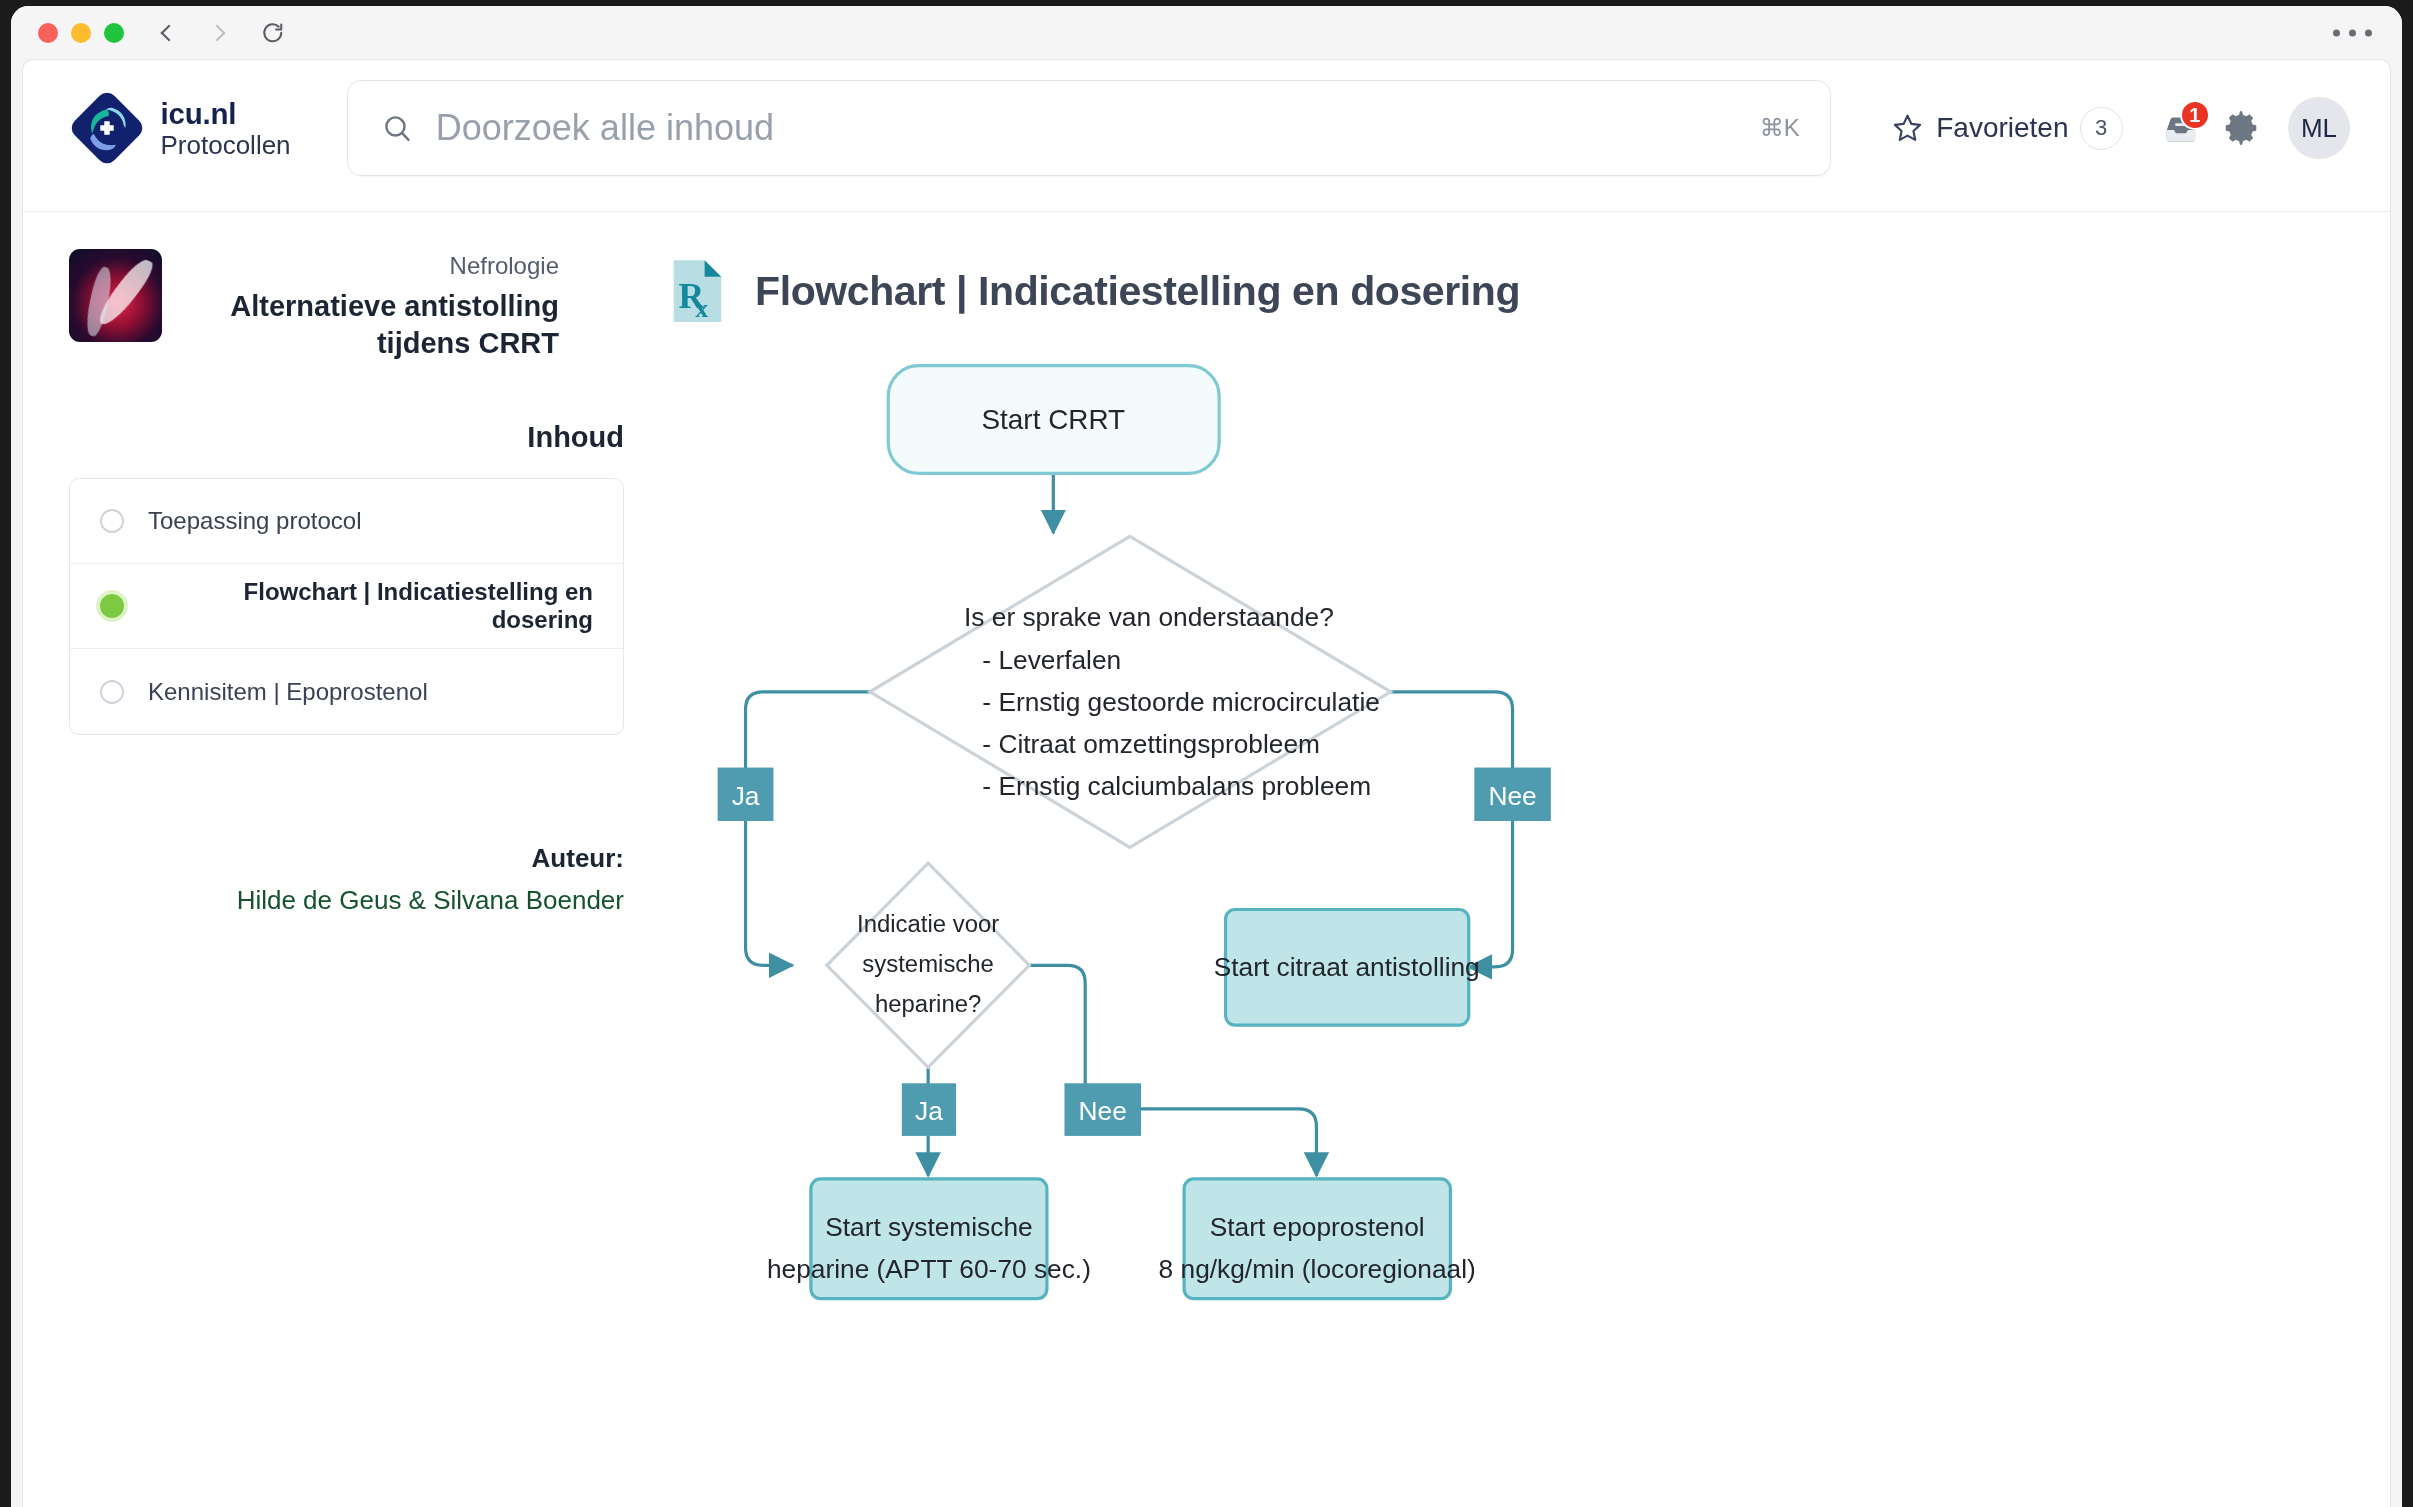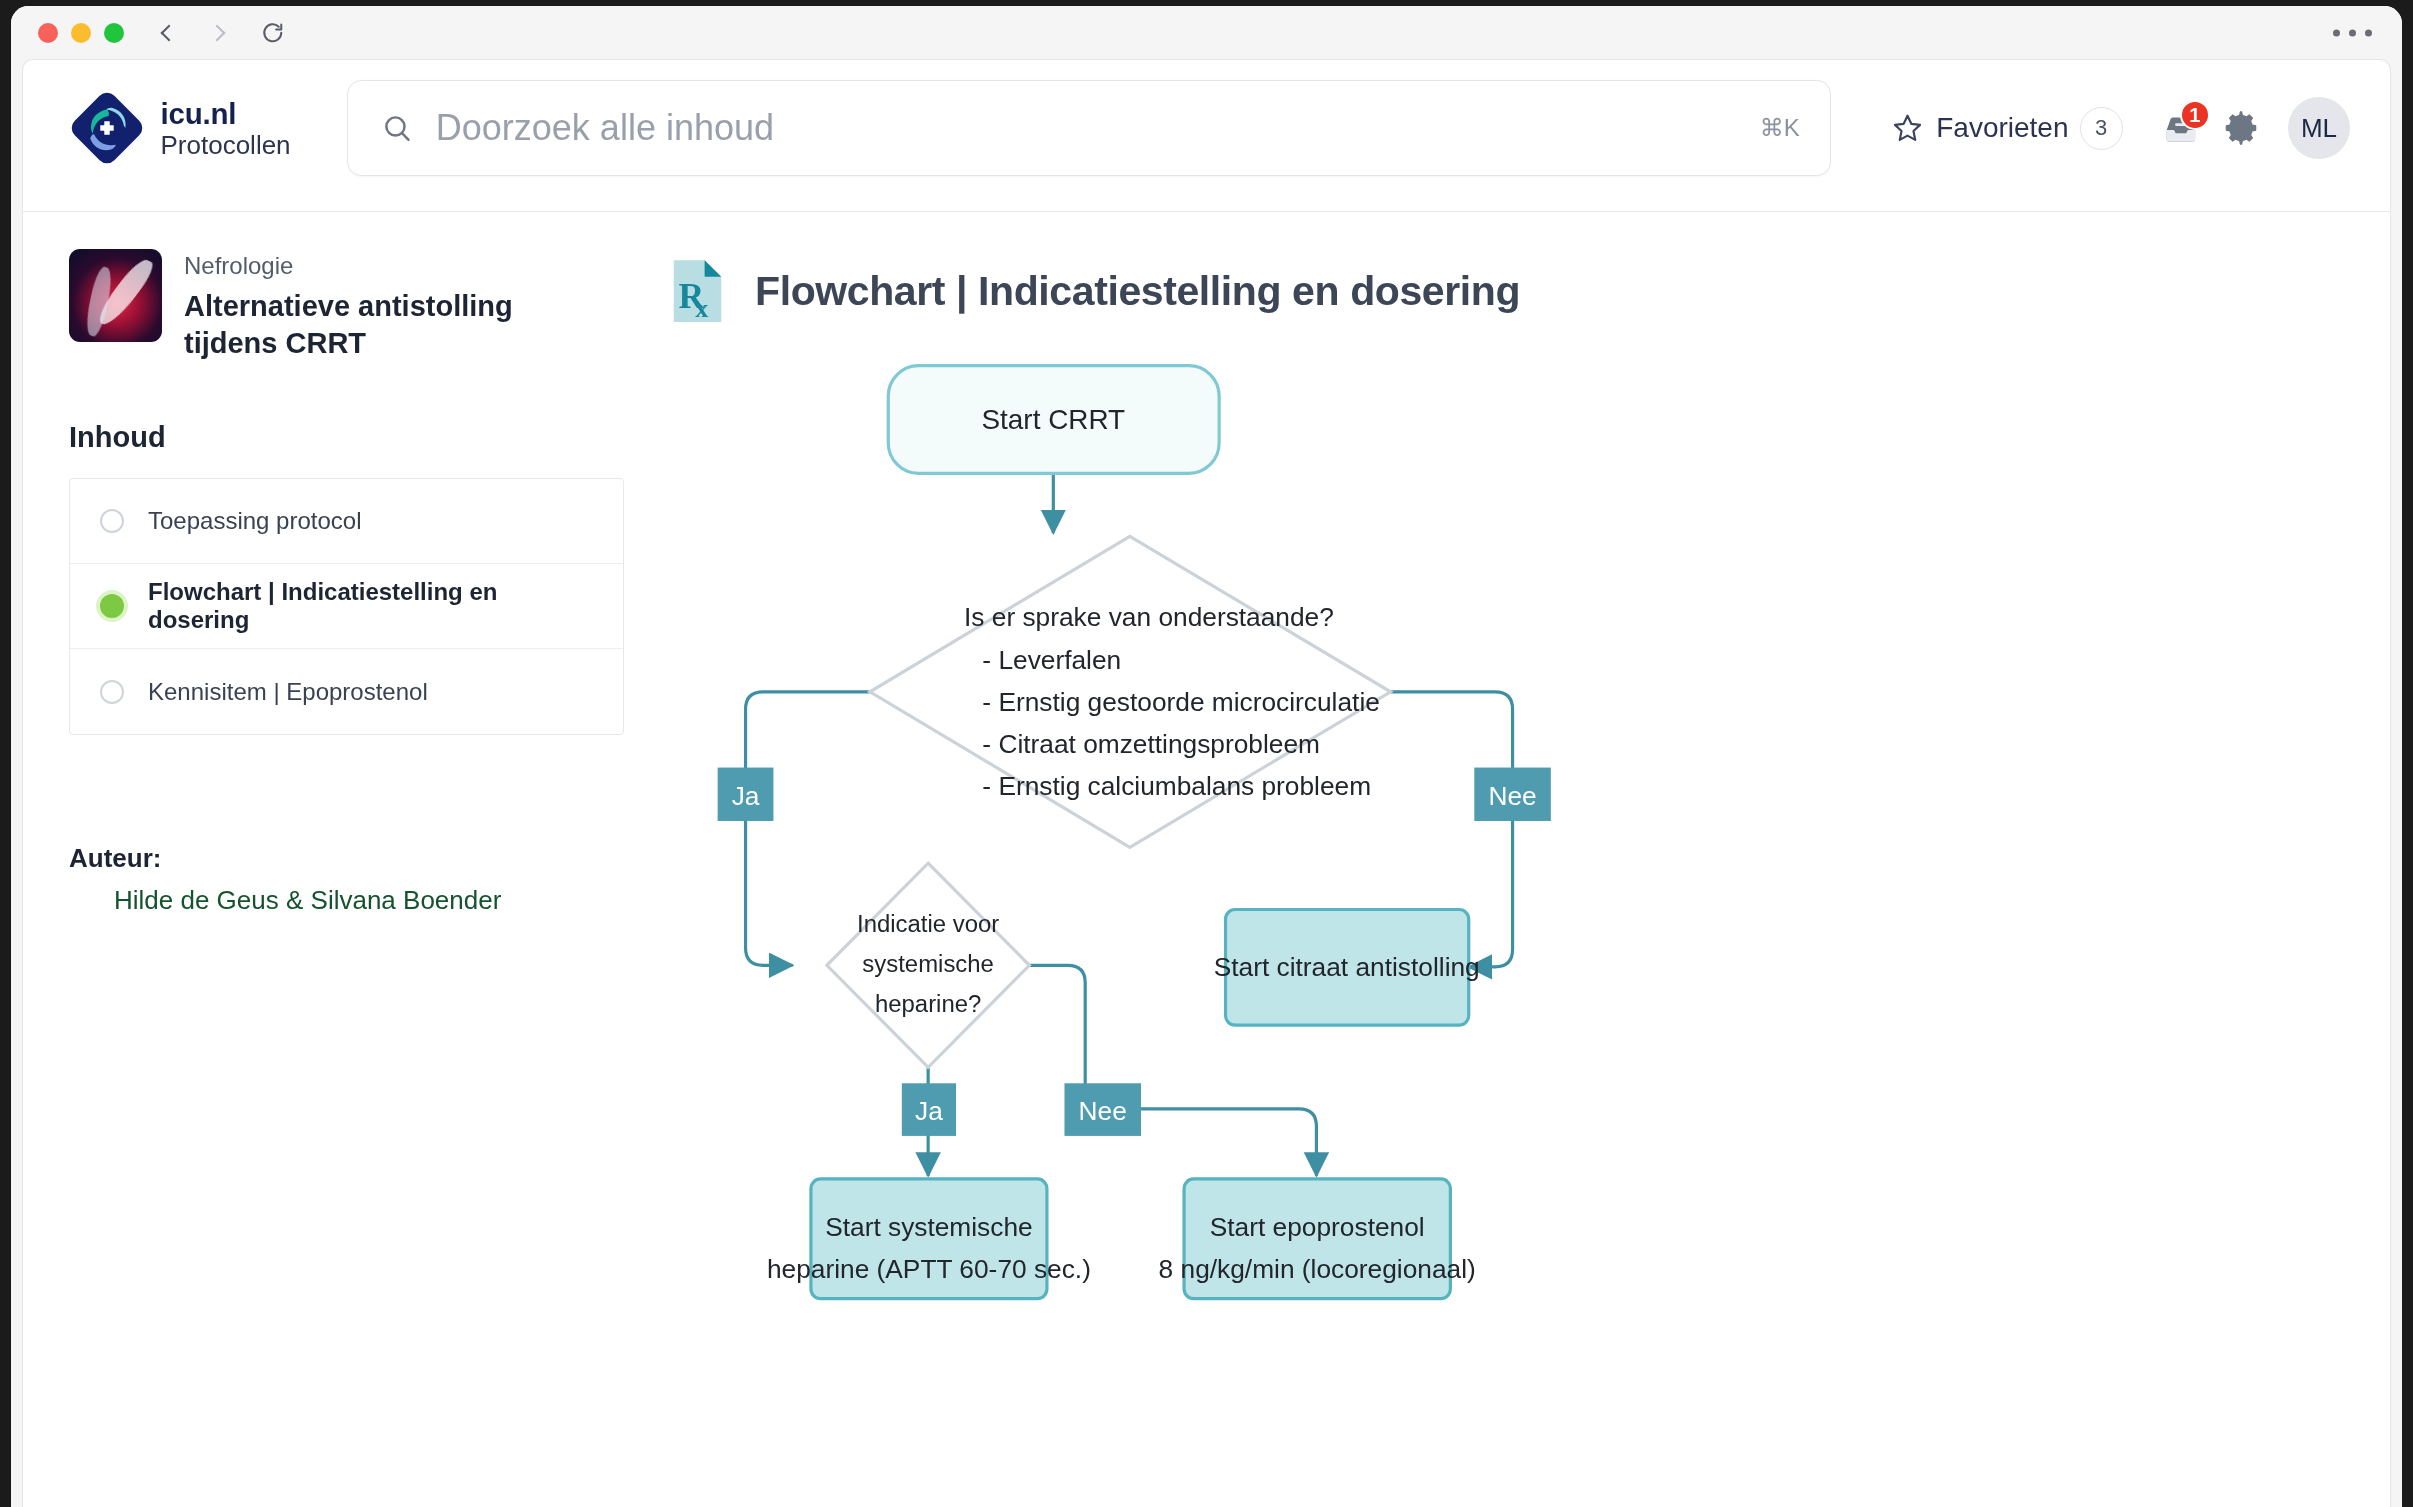--- a/index.html
+++ b/index.html
@@ -111,21 +111,21 @@
     width: 62px; height: 62px; border-radius: 50%;
     background: #e4e6ec; color: #1d2746;
     font-size: 26px; font-weight: 500;
     display: flex; align-items: center; justify-content: center;
     margin-left: 17.5px; cursor: pointer;
   }
 
   
   .body { display: flex; height: calc(100% - 152px); }
 
-  .sidebar { width: 646px; padding: 37px 45px 0 46px; flex: none; }
+  .sidebar { width: 646px; padding: 37px 45px 0 46px; flex: none; text-align: right; }
   .proto-head { display: flex; gap: 22px; align-items: flex-start; }
   .thumb {
     width: 93px; height: 93px; border-radius: 11px; flex: none;
     background:
       radial-gradient(circle at 52% 58%, #e32447 0%, #8e0f33 34%, #2a0a2e 62%, #0a0e2a 100%),
       linear-gradient(140deg, #0b1030 0%, #14173d 100%);
     position: relative; overflow: hidden;
   }
   .thumb .sw1, .thumb .sw2 {
     position: absolute; background: rgba(255,255,255,0.72);
@@ -133,21 +133,21 @@
   }
   .thumb .sw1 { width: 21px; height: 77px; left: 46px; top: 4.8px; transform: rotate(25deg) skewX(-12deg); border-radius: 40% 40% 50% 50%; }
   .thumb .sw2 { width: 17.5px; height: 69px; left: 21px; top: 17.5px; transform: rotate(22deg) skewX(10deg); border-radius: 45%; background: rgba(220,230,245,0.55); }
   .proto-cat { font-size: 24px; color: #545b6b; line-height: 1.4; }
   .proto-title { font-size: 29px; font-weight: 700; color: #1d2434; line-height: 1.28; margin-top: 5px; max-width: 375px; }
 
   .inhoud-h { font-size: 29px; font-weight: 700; color: #1d2434; margin-top: 59px; }
   .toc {
     margin-top: 24px;
     border: 0.8px solid #e6e8ec;
-    border-radius: 4px;
+    border-radius: 10px;
     overflow: hidden;
   }
   .toc-item {
     display: flex; align-items: center; gap: 24px;
     height: 85px; padding: 0 30px;
     border-bottom: 0.8px solid #eceef1;
     cursor: pointer;
   }
   .toc-item:last-child { border-bottom: none; }
   .bullet { width: 24px; height: 24px; border-radius: 50%; flex: none;

